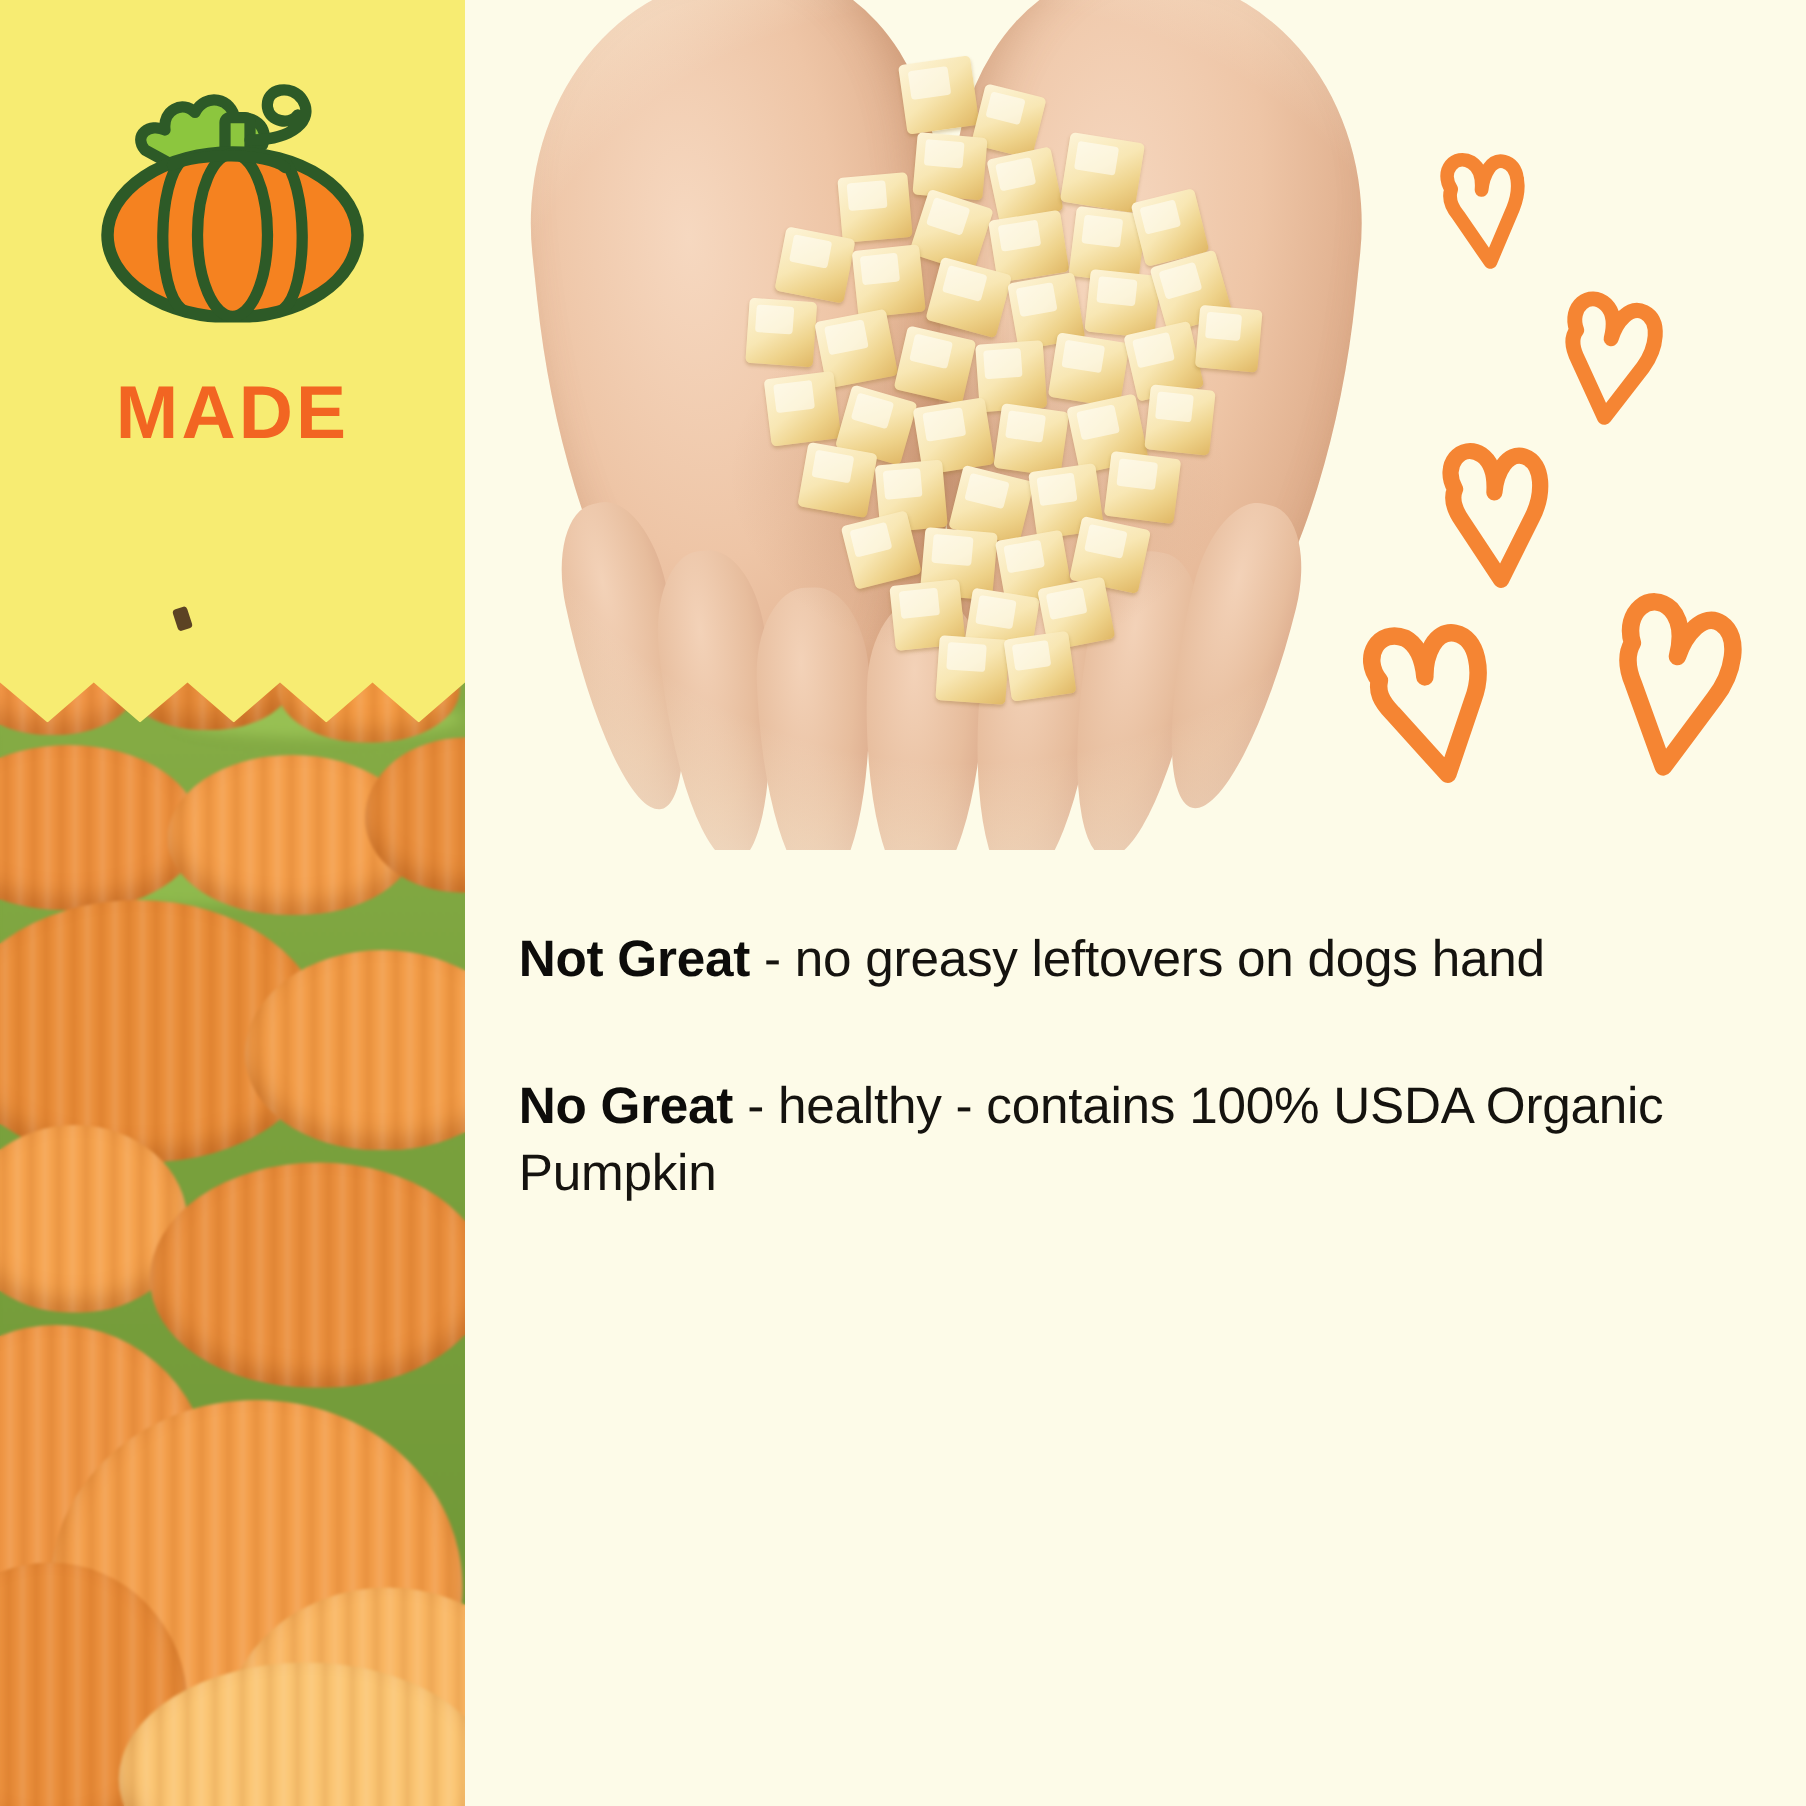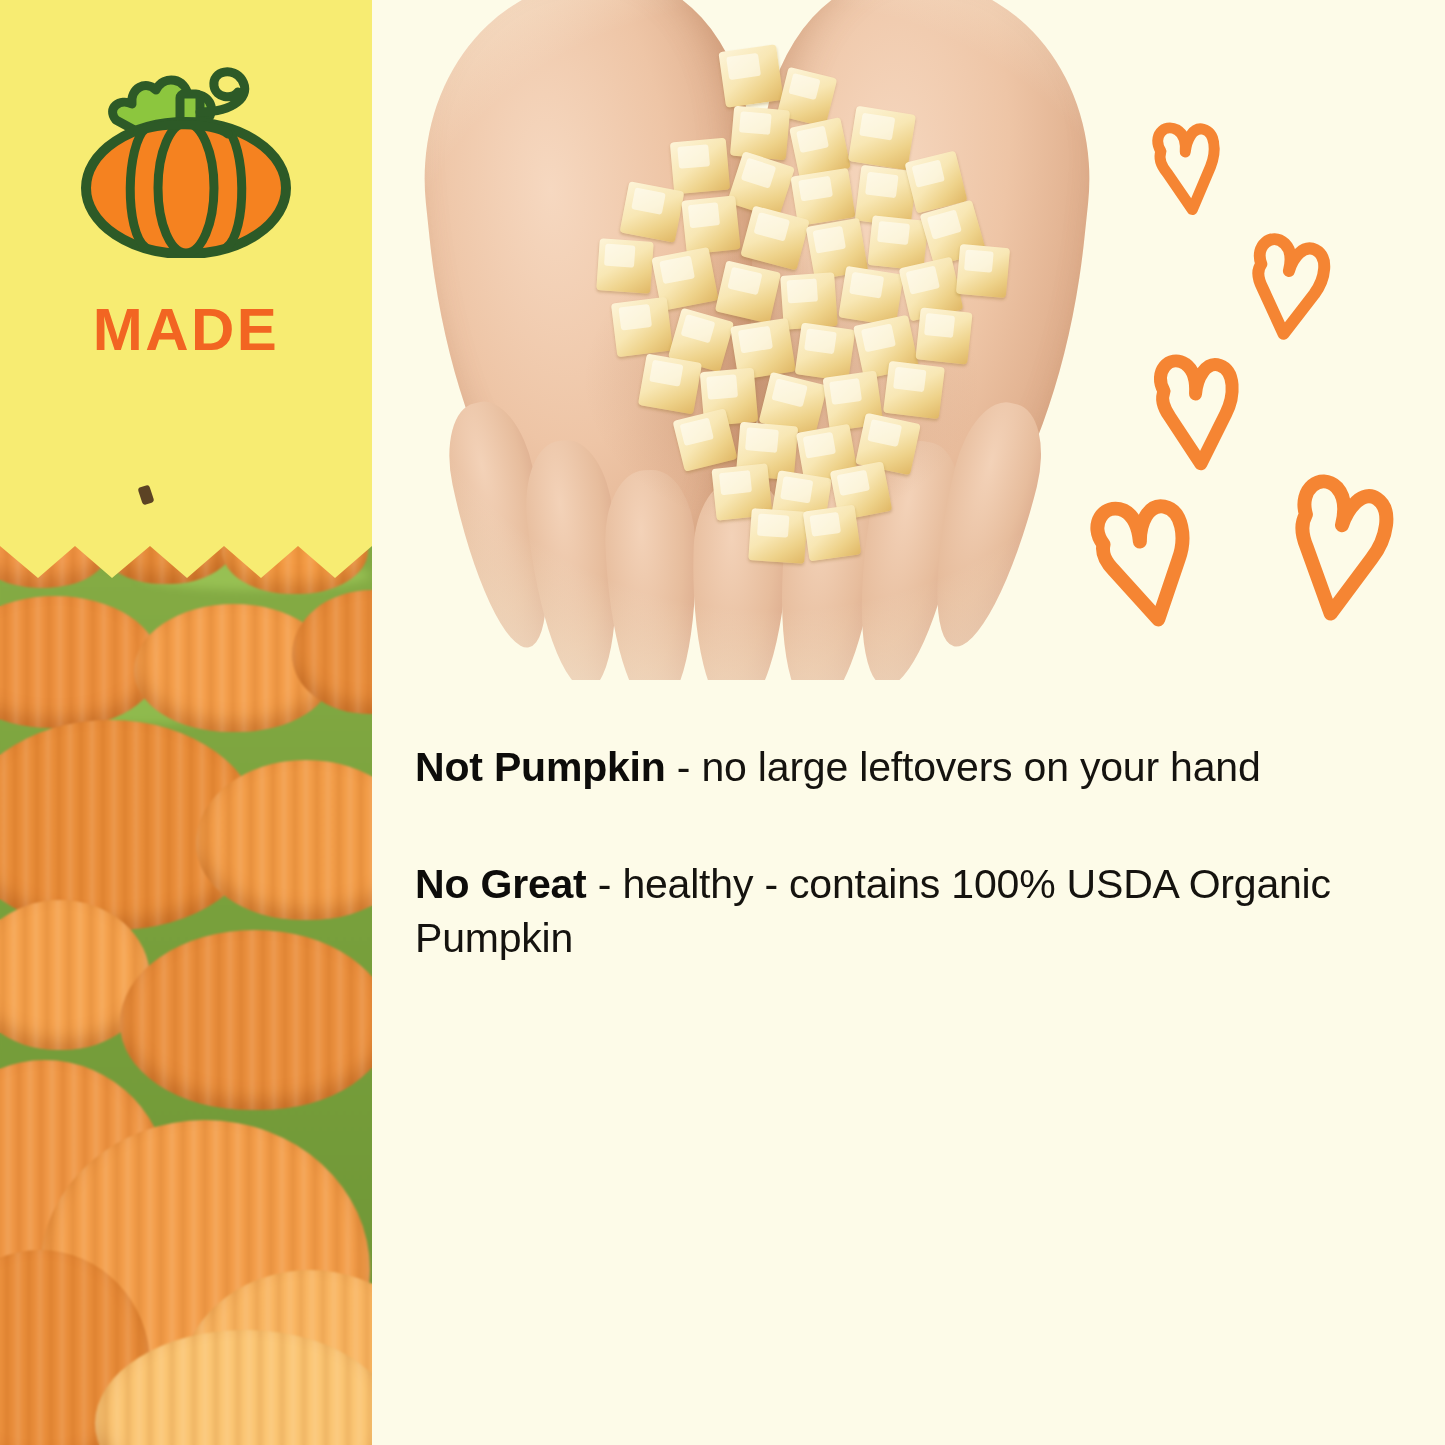--- a/index.html
+++ b/index.html
@@ -447,21 +447,21 @@
       <svg class="heart" style="left:913px; top:466px;  width:108px; height:156px; transform:rotate(6deg);" viewBox="0 0 108 156">
         <path d="M18 52 C8 28 28 8 46 22 C56 31 57 45 55 59 C59 41 72 21 87 29 C104 38 101 68 88 89 L53 148 L22 84 C15 71 14 61 18 52 Z" fill="none" stroke="#F58533" stroke-width="14" stroke-linejoin="round" stroke-linecap="round"></path>
       </svg>
     </div>
 
     <div class="features">
 
 
 
       <p class="feature">
-        <span class="f-label">Not Pumpkin</span><span class="f-body"> - no large leftovers on your hand</span>
+        <span class="f-label">Not Great</span><span class="f-body"> - no greasy leftovers on dogs hand</span>
       </p>
 
       <p class="feature">
         <span class="f-label">No Great</span><span class="f-body"> - healthy - contains 100% USDA Organic Pumpkin</span>
       </p>
 
     </div>
   </div>
 </div>
 

